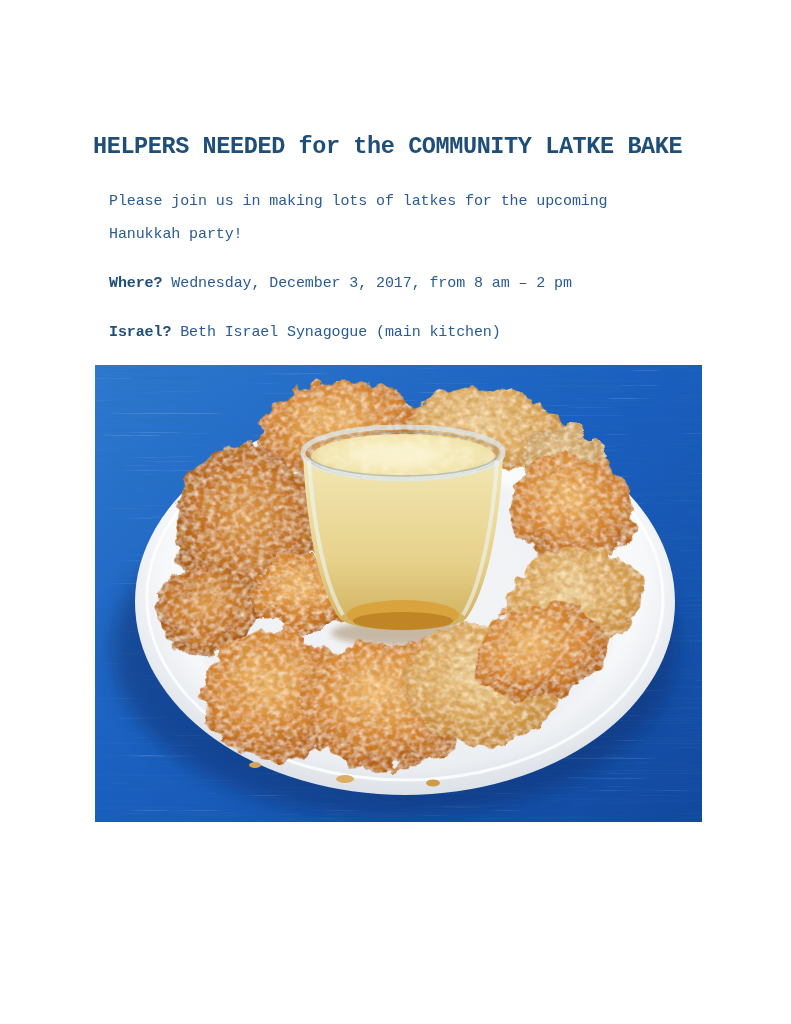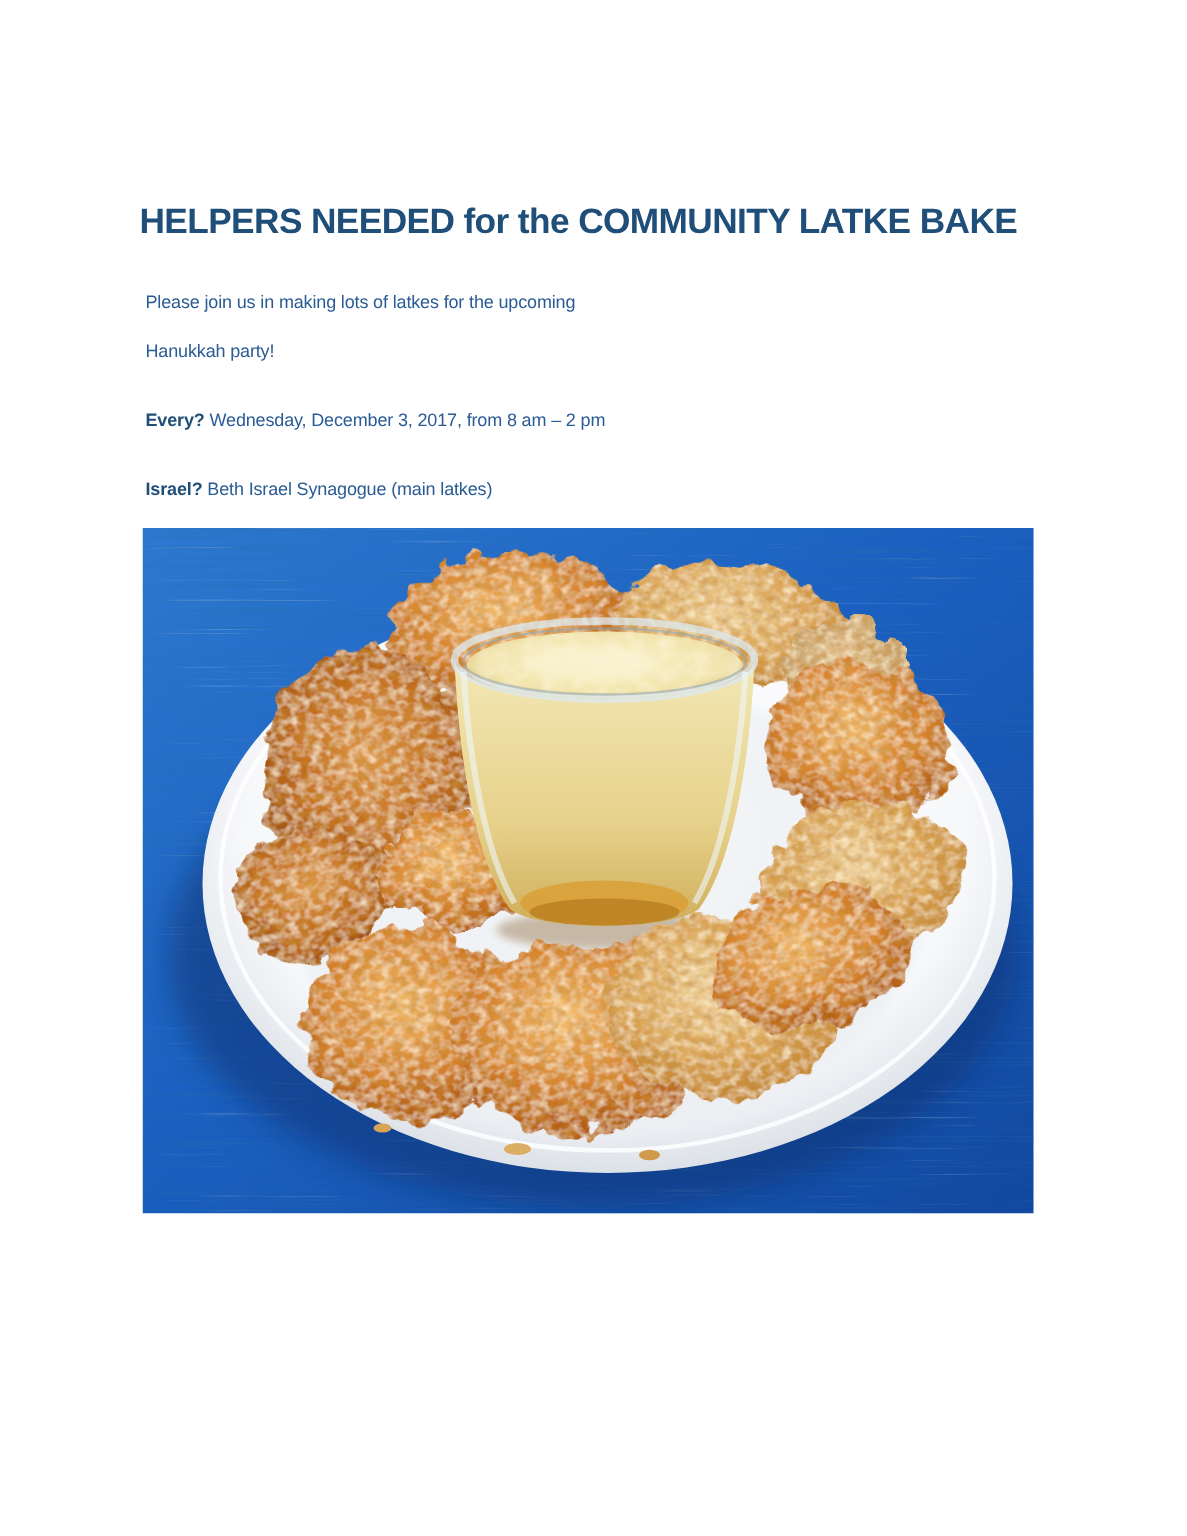--- a/index.html
+++ b/index.html
@@ -1,54 +1,54 @@
 <!DOCTYPE html>
 <html style="--page-bg: #ffffff; --title-color: #1F4E79; --body-color: #2A5B94; --denim-light: #2e79cf; --denim-mid: #1b60c0; --denim-dark: #12489e; --plate-white: #f7f8fa; --plate-shade: #dde2e8; --latke-light: #f2bc6e; --latke-mid: #d8852e; --latke-crust: #a9540f; --sauce-light: #f2e5ae; --sauce-mid: #e7d28c; --sauce-deep: #cfae5a; --amber: #d9a13c;"><head>
 <meta charset="utf-8">
 <style>
   html,body { margin:0; padding:0; background:#ffffff; }
   .page {
-    position:relative; width:689px; height:1024px;
+    position:relative; width:791px; height:1024px;
     background: var(--page-bg, #ffffff);
-    font-family:Liberation Sans, sans-serif;
+    font-family:Liberation Mono, monospace;
     overflow:hidden;
   }
   .content { position:absolute; left:93px; top:0; width:612px; }
   .title {
     margin:133px 0 0 0;
     font-size:23.5px; line-height:28px; font-weight:700;
     letter-spacing:-0.4px; white-space:nowrap;
     color: var(--title-color, #1F4E79);
   }
   p.body {
-    margin:4px; margin-top:13px;
-    font-size:12px; line-height:33px;
+    margin:16px; margin-top:13px;
+    font-size:15px; line-height:33px;
     color: var(--body-color, #2A5B94);
     letter-spacing:-0.1px;
   }
   p.body.first { margin-top:24px; }
   p.body strong { font-weight:700; color: var(--title-color, #1F4E79); }
   .multi { white-space:pre-line; }
   .photo { margin:9px 0 0 2px; width:607px; height:457px; }
   .photo svg { display:block; }
 </style>
 </head>
 <body>
 
 <div class="page">
   <div class="content">
 
     <h1 class="title">HELPERS NEEDED for the COMMUNITY LATKE BAKE</h1>
 
     <p class="body first multi">Please join us in making lots of latkes for the upcoming
 Hanukkah party!</p>
 
-    <p class="body"><strong>Every?</strong><span> Wednesday, December 3, 2017, from 8 am – 2 pm</span></p>
+    <p class="body"><strong>Where?</strong><span> Wednesday, December 3, 2017, from 8 am – 2 pm</span></p>
 
-    <p class="body"><strong>Israel?</strong><span> Beth Israel Synagogue (main latkes)</span></p>
+    <p class="body"><strong>Israel?</strong><span> Beth Israel Synagogue (main kitchen)</span></p>
 
 
     <div class="photo">
       <svg width="607" height="457" viewBox="0 0 607 457" role="img" aria-label="Plate of golden fried latkes with a glass bowl of applesauce in the center, on a blue denim cloth">
         <defs>
           <linearGradient id="gDenim" x1="0" y1="0" x2="1" y2="1">
             <stop offset="0" style="stop-color:var(--denim-light,#2e79cf)"></stop>
             <stop offset="0.45" style="stop-color:var(--denim-mid,#1b60c0)"></stop>
             <stop offset="1" style="stop-color:var(--denim-dark,#12489e)"></stop>
           </linearGradient>

